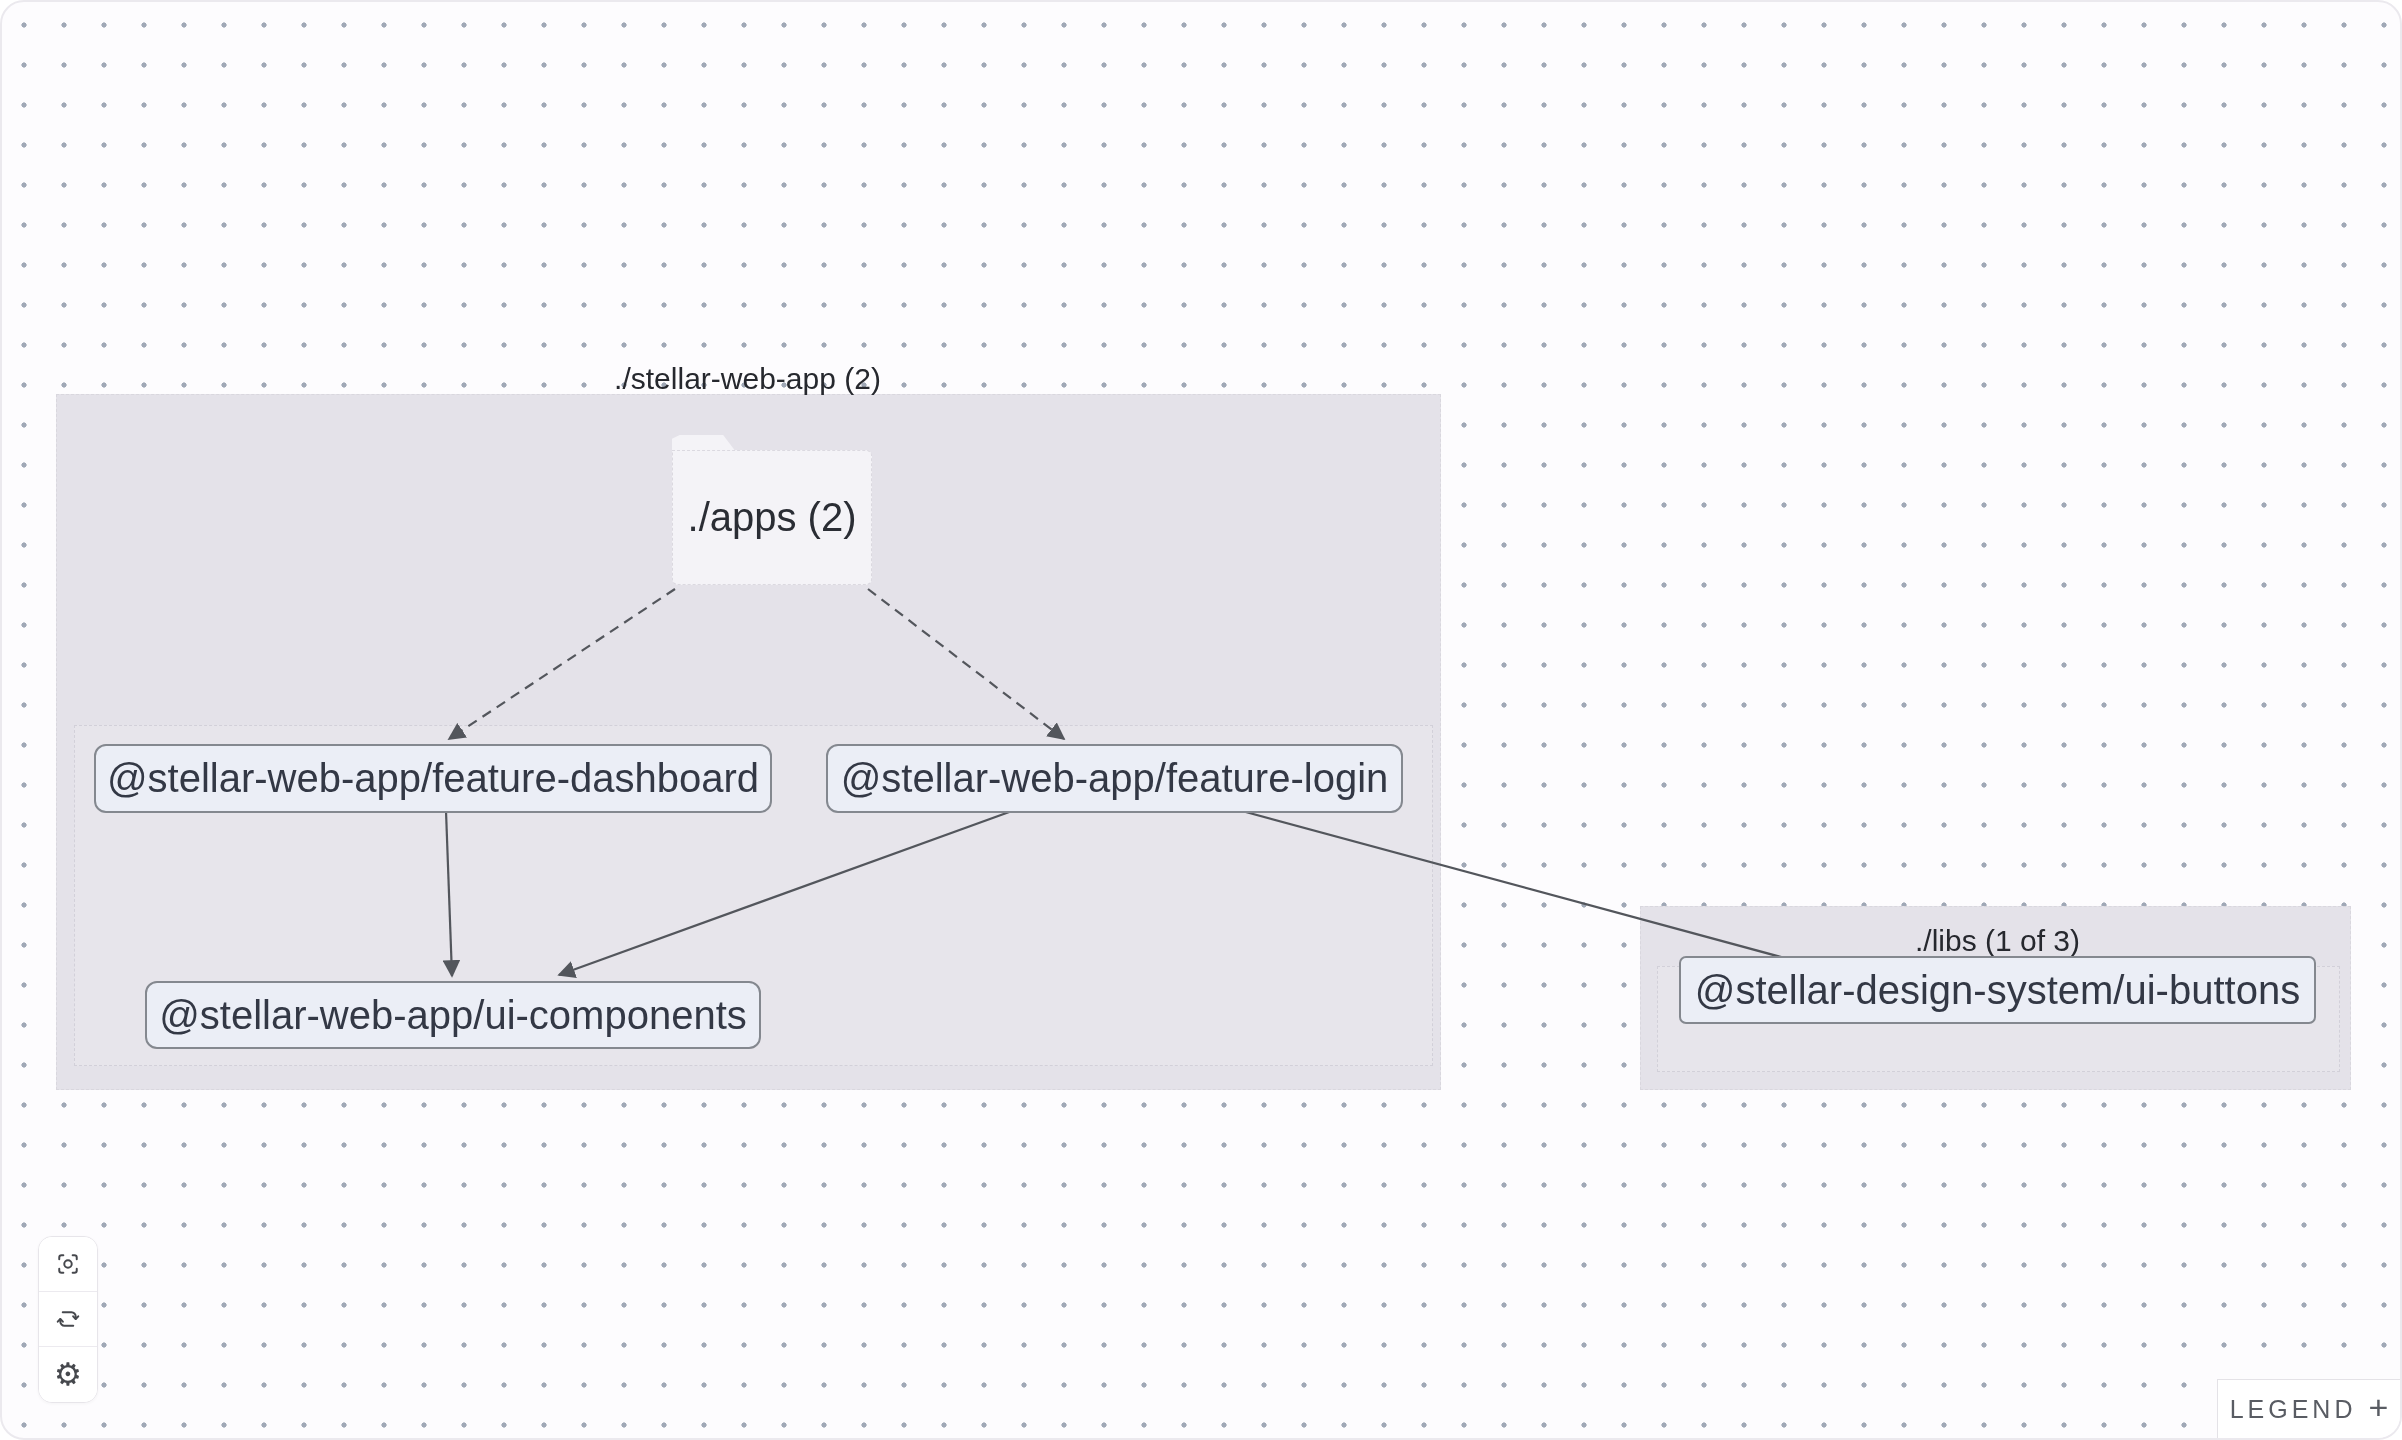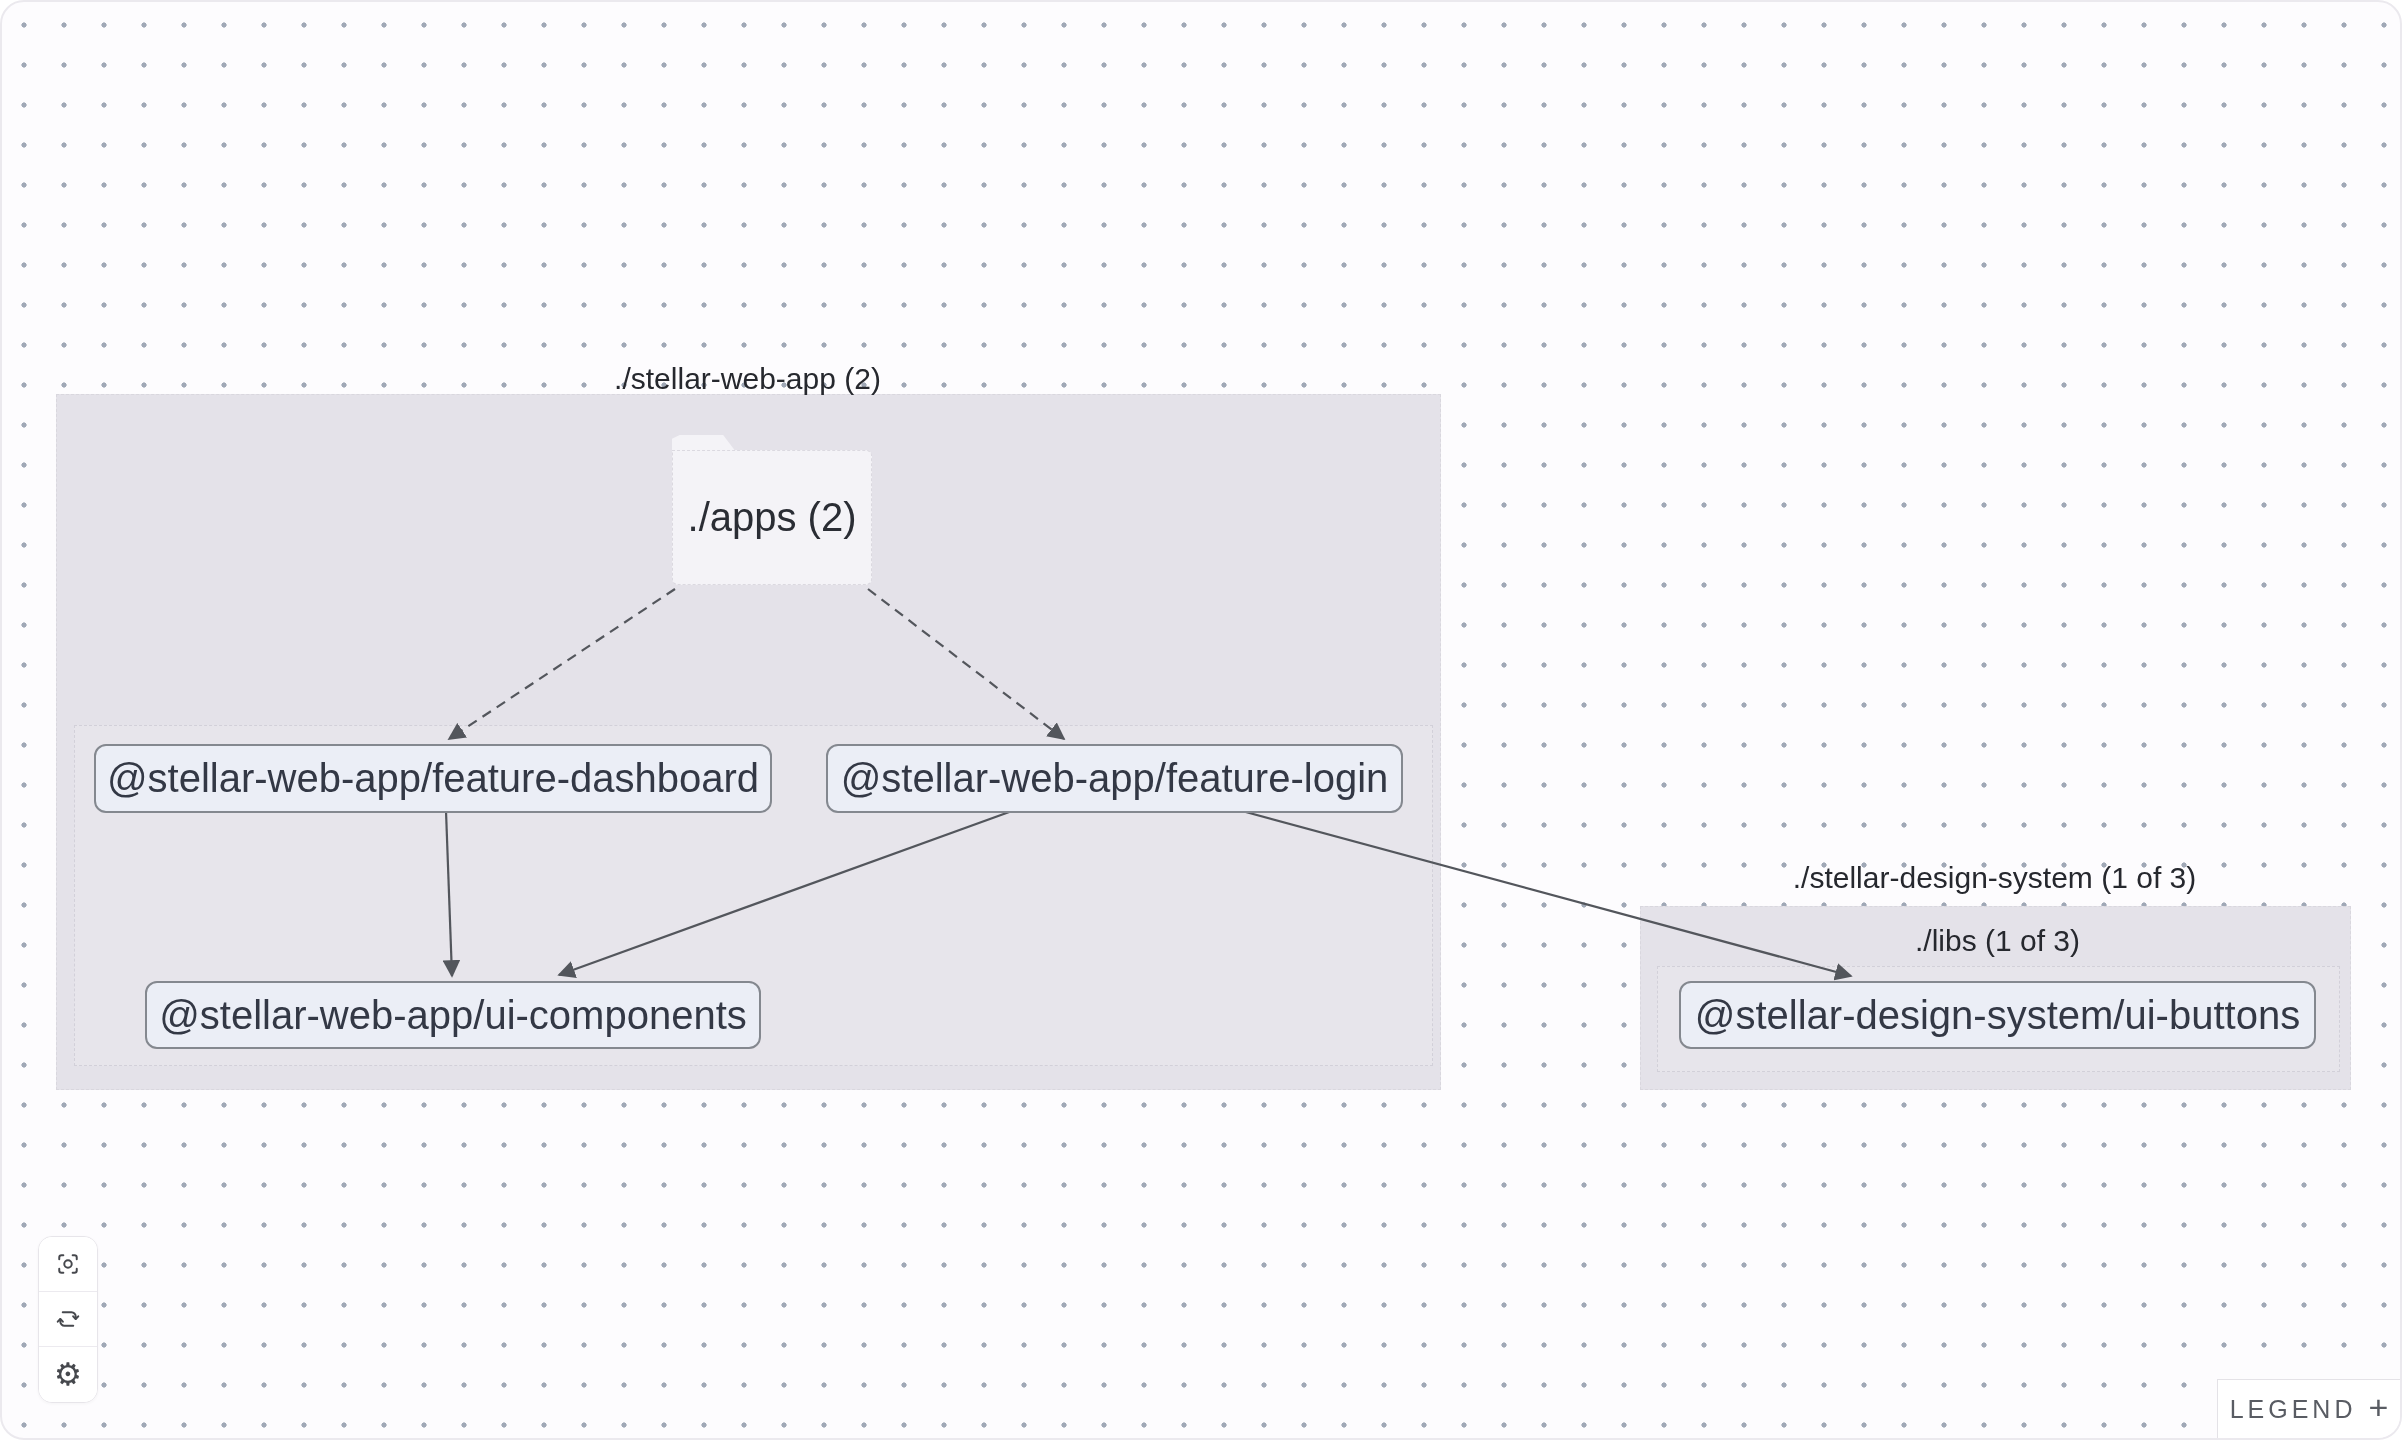--- a/index.html
+++ b/index.html
@@ -33,21 +33,21 @@
     border:1px dashed #dbd9e0;border-radius:0 6px 6px 6px;
     display:flex;align-items:center;justify-content:center;font-size:40px;color:#2a2d34;}
 
   
   .node{position:absolute;background:#ebeef6;border:2px solid #84888f;border-radius:12px;
     display:flex;align-items:center;justify-content:center;
     font-size:40px;color:#333845;white-space:nowrap;cursor:pointer;}
   #node-feature-dashboard{left:92px;top:742px;width:674px;height:65px;}
   #node-feature-login{left:824px;top:742px;width:573px;height:65px;}
   #node-ui-components{left:143px;top:979px;width:612px;height:64px;}
-  #node-ui-buttons{left:1677px;top:979px;width:633px;height:64px;}
+  #node-ui-buttons{left:1677px;top:954px;width:633px;height:64px;border-radius:7px;}
 
   
   #edge-layer{position:absolute;left:0;top:0;width:2402px;height:1440px;pointer-events:none;}
   #edge-layer line{stroke:#53565c;stroke-width:2.2px;}
   #edge-layer line.dashed{stroke-dasharray:10 7;}
 
   
   .toolbar{position:absolute;left:36px;top:1234px;width:58px;background:#ffffff;
     border:1px solid #e7e5ea;border-radius:14px;overflow:hidden;
     display:flex;flex-direction:column;box-shadow:0 1px 3px rgba(40,40,60,.04);}
@@ -68,21 +68,20 @@
 <body>
 
 <div class="canvas">
 
   <div class="group" id="group-web-app"></div>
   <div class="subgroup" id="subgroup-web-app-libs"></div>
   <div class="group" id="group-design-system"></div>
   <div class="subgroup" id="subgroup-design-libs"></div>
 
   <div class="glabel" id="lbl-web-app">./stellar-web-app (2)</div>
-  <div class="glabel" id="lbl-design-system">./stellar-design-system (1 of 3)</div>
   <div class="glabel" id="lbl-design-libs">./libs (1 of 3)</div>
 
   <svg id="edge-layer" viewBox="0 0 2402 1440" xmlns="http://www.w3.org/2000/svg">
     <defs>
       <marker id="arrowhead" viewBox="0 0 10 10" refX="9" refY="5" markerWidth="8" markerHeight="8" orient="auto">
         <path d="M0 0 L10 5 L0 10 z" fill="#53565c"></path>
       </marker>
     </defs>
   <line x1="673" y1="587" x2="447" y2="737" class="edge dashed" marker-end="url(#arrowhead)"></line>
       <line x1="866" y1="587" x2="1062" y2="737" class="edge dashed" marker-end="url(#arrowhead)"></line>

